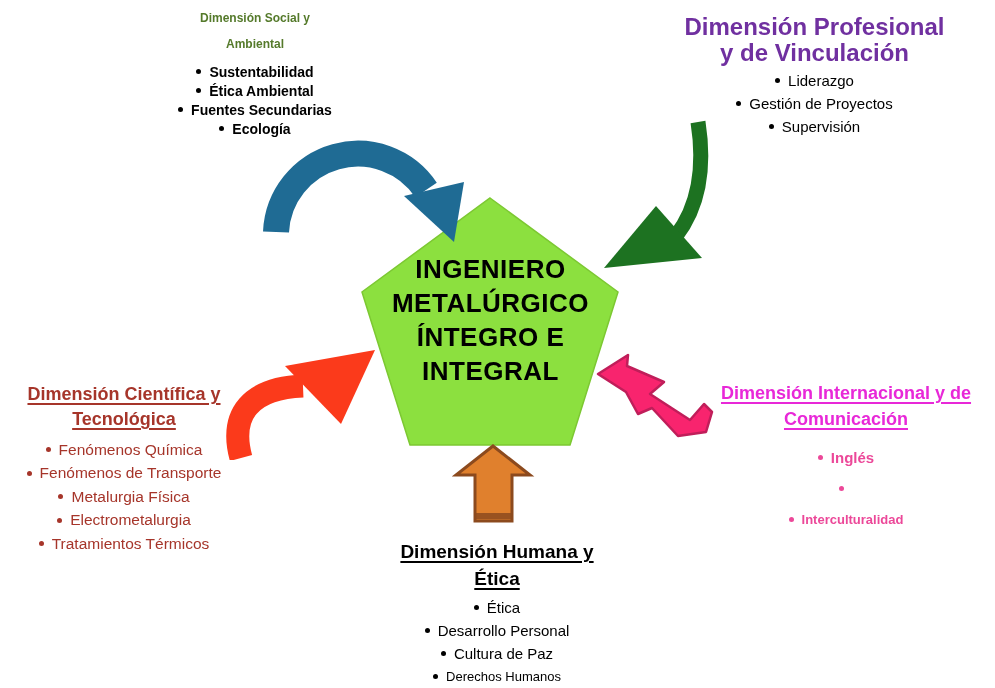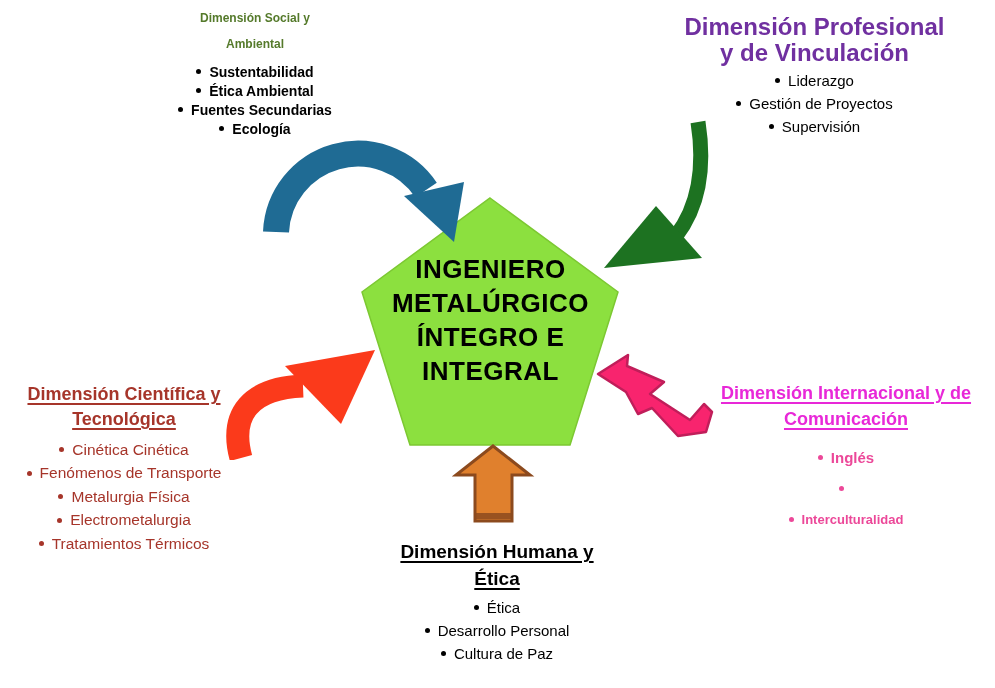--- a/index.html
+++ b/index.html
@@ -121,21 +121,21 @@
         </div>
     </div>
   </div>
 
   <div class="group" id="g-cient">
     <div class="title u" style="color: rgb(166, 53, 42);">Dimensión Científica y
 Tecnológica</div>
     <div class="items" style="color: rgb(166, 53, 42);">
       <div class="line">
           <span class="dot"></span>
-          <span>Cinética Cinética</span>
+          <span>Fenómenos Química</span>
         </div>
       <div class="line">
           <span class="dot"></span>
           <span>Fenómenos de Transporte</span>
         </div>
       <div class="line">
           <span class="dot"></span>
           <span>Metalurgia Física</span>
         </div>
       <div class="line">
@@ -176,16 +176,20 @@
           <span>Ética</span>
         </div>
       <div class="line">
           <span class="dot"></span>
           <span>Desarrollo Personal</span>
         </div>
       <div class="line">
           <span class="dot"></span>
           <span>Cultura de Paz</span>
         </div>
+      <div class="line">
+          <span class="dot"></span>
+          <span>Derechos Humanos</span>
+        </div>
     </div>
   </div>
 
 </div>
 
 </body></html>

